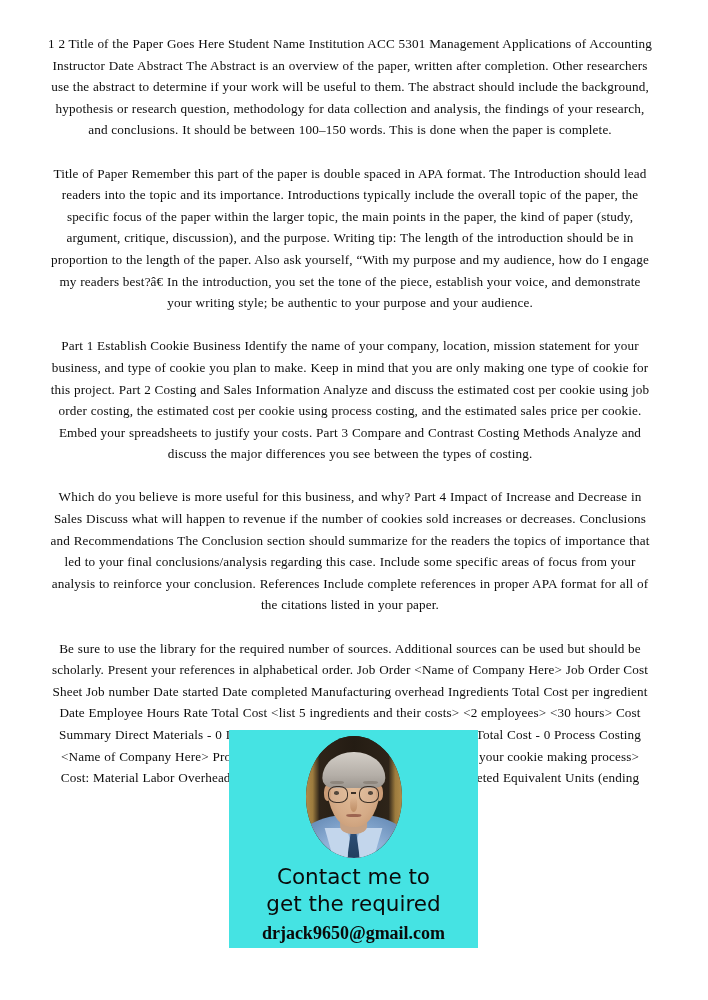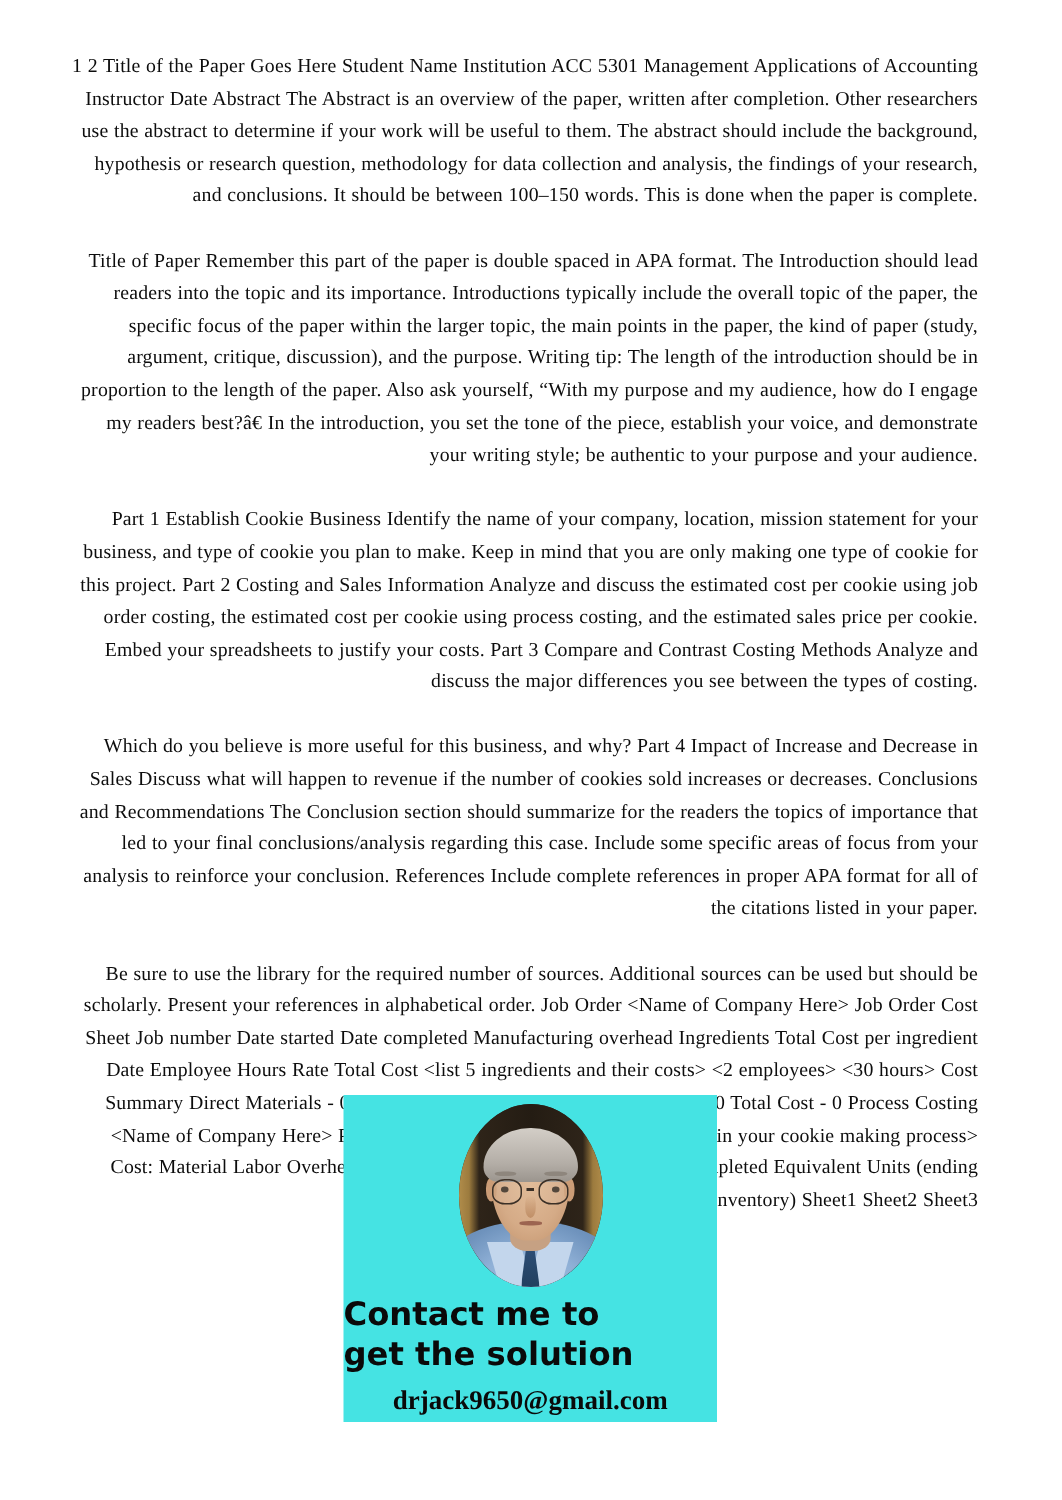--- a/index.html
+++ b/index.html
@@ -29,21 +29,21 @@
     position: absolute;
     left: 48px;
     top: 33px;
     width: 604px;
   }
 
   .para {
     font-size: 13.2px;
     line-height: 21.6px;
     color: #0d0d0d;
-    text-align: right;
+    text-align: center;
     margin: 0 0 21.6px 0;
     white-space: normal;
     letter-spacing: 0.01em;
     word-spacing: 0.02em;
   }
   .para:last-child { margin-bottom: 0; }
 
   
   #contact-card {
     position: absolute;
@@ -203,24 +203,25 @@
     top: 64%;
     width: 16%;
     height: 2%;
     transform: translateX(-50%);
     background: #9c6450;
     border-radius: 40%;
   }
 
   #card-line1, #card-line2 {
     font-family: "DejaVu Sans", "Liberation Sans", sans-serif;
-    font-weight: bold;
+    font-weight: normal;
     font-size: 21.5px;
     line-height: 27px;
     color: #0a0a0a;
+    text-align: center;
     width: 100%;
   }
   #card-line1 { margin-top: 5px; }
   #card-email {
     font-family: "Liberation Serif", "DejaVu Serif", serif;
     font-weight: bold;
     font-size: 18px;
     line-height: 26px;
     color: #0a0a0a;
     text-align: center;
@@ -259,18 +260,18 @@
       <div class="p-eye-l"></div>
       <div class="p-eye-r"></div>
       <div class="p-glass-l"></div>
       <div class="p-glass-r"></div>
       <div class="p-bridge"></div>
       <div class="p-nose"></div>
       <div class="p-mouth"></div>
     </div>
 
     <div id="card-line1">Contact me to</div>
-    <div id="card-line2">get the solution</div>
+    <div id="card-line2">get the required</div>
     <div id="card-email">drjack9650@gmail.com</div>
 
   </div>
 
 </div>
 
 </body></html>

